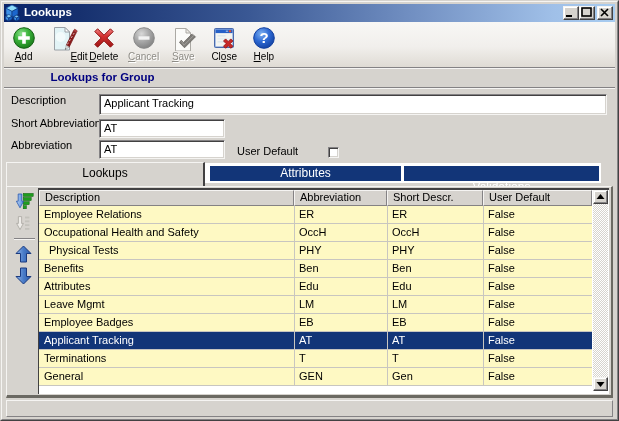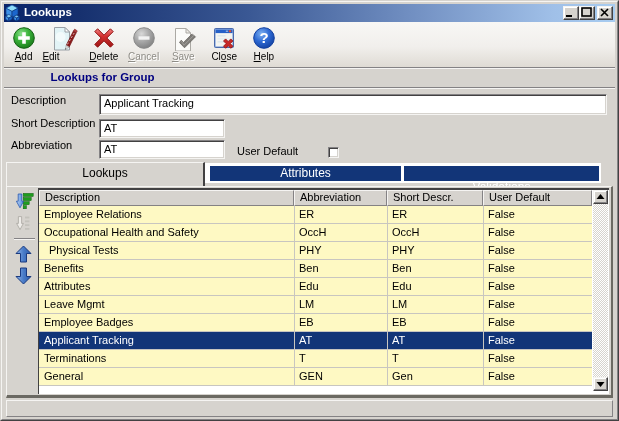--- a/index.html
+++ b/index.html
@@ -127,21 +127,21 @@
 <svg class="abs tbicon" style="left:52px;width:26px;height:26px;top:26px" viewBox="0 0 26 26">
   <path d="M2.5 1.5 H13 L17.5 6 V24 H2.5 Z" fill="#E2F3F6" stroke="#9AA0A6" stroke-width="1"></path>
   <path d="M13 1.5 L17.5 6 H13 Z" fill="#fff" stroke="#9AA0A6" stroke-width="1"></path>
   <circle cx="8.5" cy="11" r="5" fill="#F2FAFB"></circle>
   <path d="M14.2 19.2 L17.2 21.1 L24.2 6.8 L21.4 5 Z" fill="#8B1A1A" stroke="#6B0F0F" stroke-width="0.6"></path>
   <path d="M15.4 18.4 L22.4 6.6" stroke="#E0C8C8" stroke-width="0.9" stroke-dasharray="2 1.8"></path>
   <path d="M21.4 5 L24.2 6.8 L25.3 4.9 L22.7 3.1 Z" fill="#B84040" stroke="#6B0F0F" stroke-width="0.5"></path>
   <path d="M14.2 19.2 L17.2 21.1 L13.2 23.6 Z" fill="#DCDCDC" stroke="#909090" stroke-width="0.5"></path>
   <path d="M13.2 23.6 L14.3 22.9 L13.4 22.3 Z" fill="#222"></path>
 </svg>
-<div class="abs tblabel" style="left:31px;width:40px"><u>E</u>dit</div>
+<div class="abs tblabel" style="left:59px;width:40px"><u>E</u>dit</div>
 
 <svg class="abs tbicon" style="left:93px" viewBox="0 0 22 22">
   <defs>
     <linearGradient id="gDel" x1="0" y1="0" x2="0" y2="1">
       <stop offset="0%" stop-color="#F08080"></stop>
         <stop offset="40%" stop-color="#D43030"></stop>
         <stop offset="100%" stop-color="#9E1515"></stop>
     </linearGradient>
   </defs>
   <path d="M4.6 1.8 L11 8.2 L17.4 1.8 L20.2 4.6 L13.8 11 L20.2 17.4 L17.4 20.2 L11 13.8 L4.6 20.2 L1.8 17.4 L8.2 11 L1.8 4.6 Z" fill="url(#gDel)" stroke="#8E1010" stroke-width="1" stroke-linejoin="round"></path>
@@ -195,21 +195,21 @@
 </svg>
 <div class="abs tblabel" style="left:243.9px;width:40px"><u>H</u>elp</div>
 
 <div class="abs" id="groove1"></div>
 <div class="abs" id="secthdr">
     <span>Lookups for Group</span>
   </div>
 <div class="abs" id="groove2"></div>
 
 <div class="abs flabel" style="top:94px">Description</div>
-<div class="abs flabel" style="top:116.5px">Short Description</div>
+<div class="abs flabel" style="top:116.5px">Short Abbreviation</div>
 <div class="abs flabel" style="top:138.5px">Abbreviation</div>
 <div class="abs field" style="left:99px;top:94px;width:508px;height:21px"><span>Applicant Tracking</span></div>
 <div class="abs field" style="left:99px;top:119px;width:126px;height:19px"><span>AT</span></div>
 <div class="abs field" style="left:99px;top:140px;width:126px;height:19px"><span>AT</span></div>
 <div class="abs" style="left:237px;top:144.5px">User Default</div>
 <div class="abs" style="left:328px;top:147px;width:11px;height:11px;background:#fff;border-top:1px solid #848284;border-left:1px solid #848284;border-right:1px solid #F5F4F2;border-bottom:1px solid #F5F4F2;box-shadow:inset 1px 1px 0 #424142, inset -1px -1px 0 #D6D3CE;"></div>
 
 <div class="abs" style="left:205px;top:163px;width:396px;height:20px;background:#fff"></div>
 <div class="abs tab-off" style="left:210px;top:166px;width:191px;height:15px;padding-top:0px">Attributes</div>
 <div class="abs tab-off" style="left:404px;top:166px;width:195px;height:15px;padding-top:14px">Validations</div>

